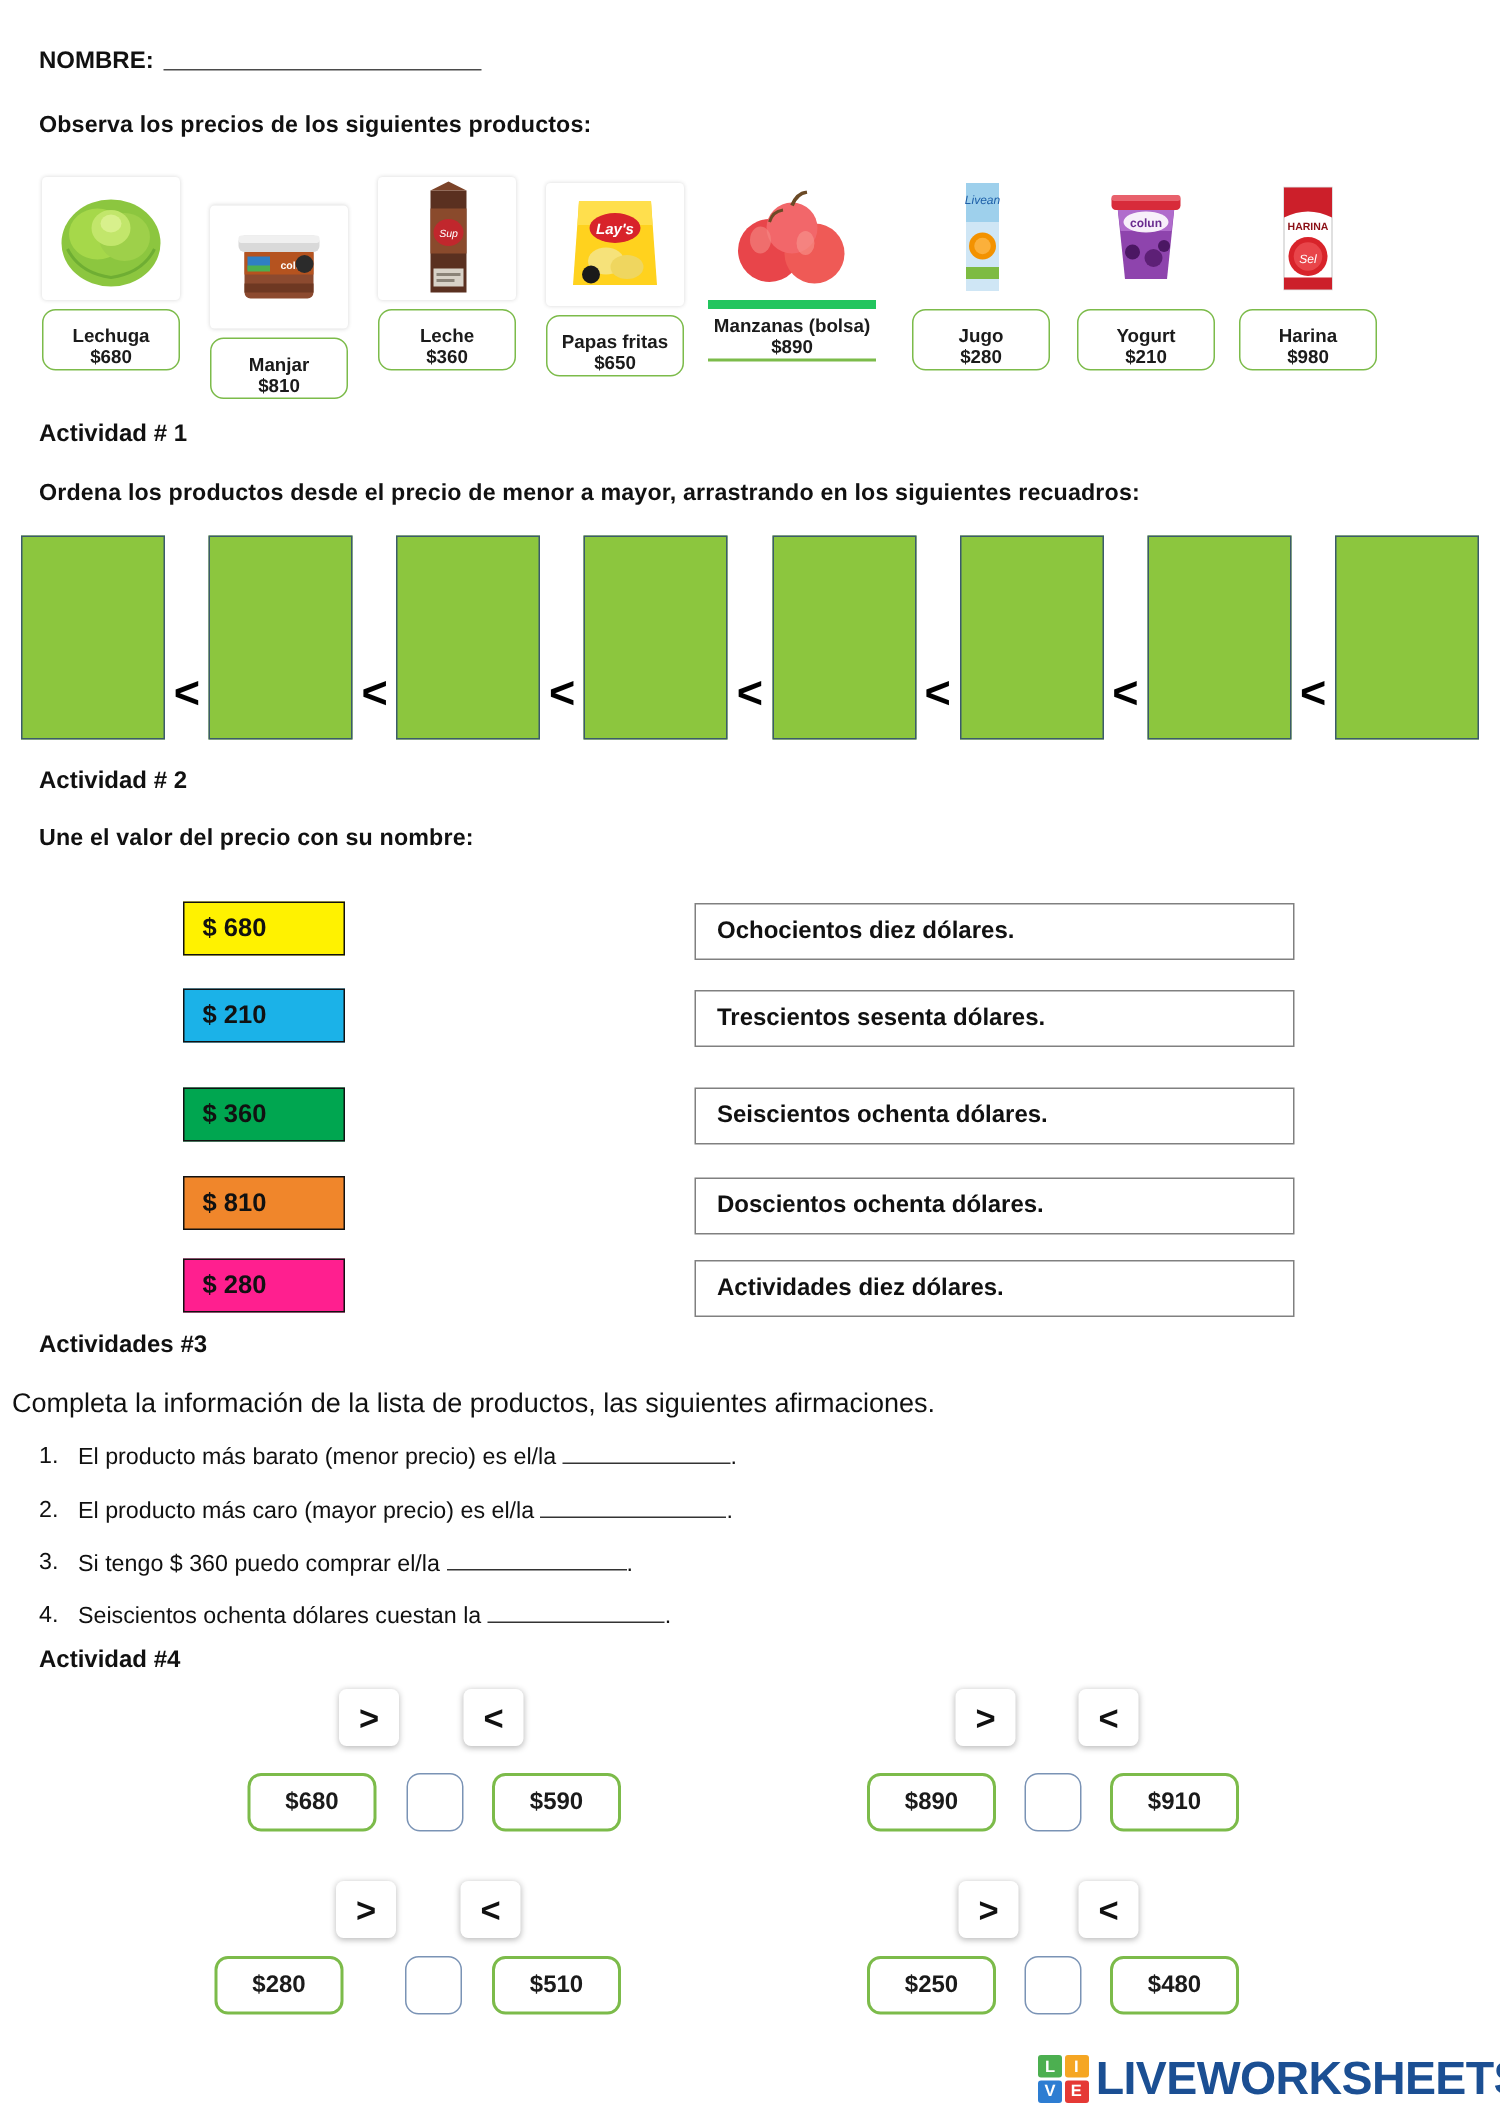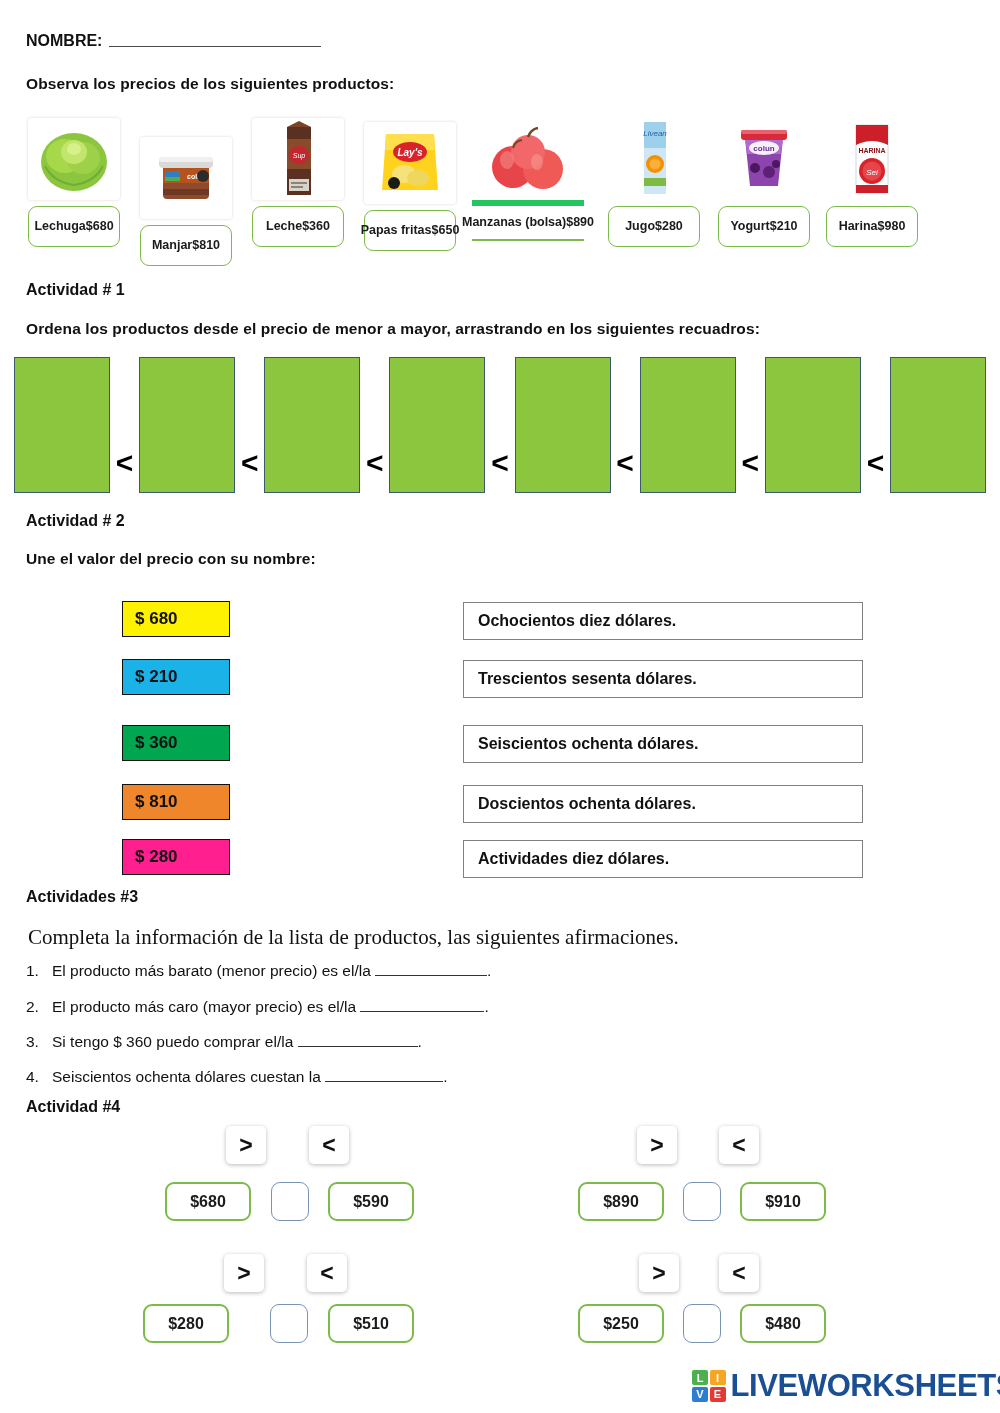--- a/index.html
+++ b/index.html
@@ -33,21 +33,21 @@
     border-radius: 3px;
     box-shadow: 0 0 3px rgba(0,0,0,.16);
     overflow: hidden;
   }
   .prod-img.noshadow { box-shadow: none; }
   .prod-img svg { display: block; }
   .prod-label {
     margin-top: 6px;
     width: 92px; min-height: 41px;
     border: 1.6px solid #7cbb4a; border-radius: 9px;
-    display: flex; align-items: center; justify-content: center;
+    display: flex; flex-direction: column; align-items: center; justify-content: flex-end;
     background: #fff;
     line-height: 1.18;
   }
   .prod-label.lines {
     border: none; border-top: 6px solid #22c55e; border-bottom: 2px solid #7cbb4a;
     border-radius: 0; width: 112px;
   }
   .prod-name { font-size: 12.5px; font-weight: 600; color: #1b1b1b; white-space: nowrap; }
   .prod-price { font-size: 12.5px; font-weight: 600; color: #1b1b1b; }
 
@@ -73,21 +73,21 @@
   }
   .word-box {
     position: absolute; left: 463px; width: 400px; height: 38px;
     border: 1.6px solid #808080; background: #fff;
     display: flex; align-items: center; padding-left: 14px;
     font-weight: bold; font-size: 16px; color: #111;
   }
 
   
   .act3-title { position: absolute; left: 26px; top: 888px; }
-  .act3-intro { position: absolute; left: 28px; top: 925px; font-size: 21px; font-family: Liberation Serif, serif; }
+  .act3-intro { position: absolute; left: 8px; top: 925px; font-size: 18px; }
   .q-item { position: absolute; left: 26px; font-size: 15.5px; display: flex; gap: 9px; }
   .q-num { width: 17px; }
   .blank { display: inline-block; border-bottom: 1.3px solid #333; height: 14px; vertical-align: baseline; }
 
   
   .act4-title { position: absolute; left: 26px; top: 1098px; text-align: center; }
   .cmp-group { position: absolute; }
   .op-btn {
     position: absolute; width: 40px; height: 38px; background: #fff;
     border-radius: 5px; box-shadow: 0 1px 4px rgba(0,0,0,.28);

